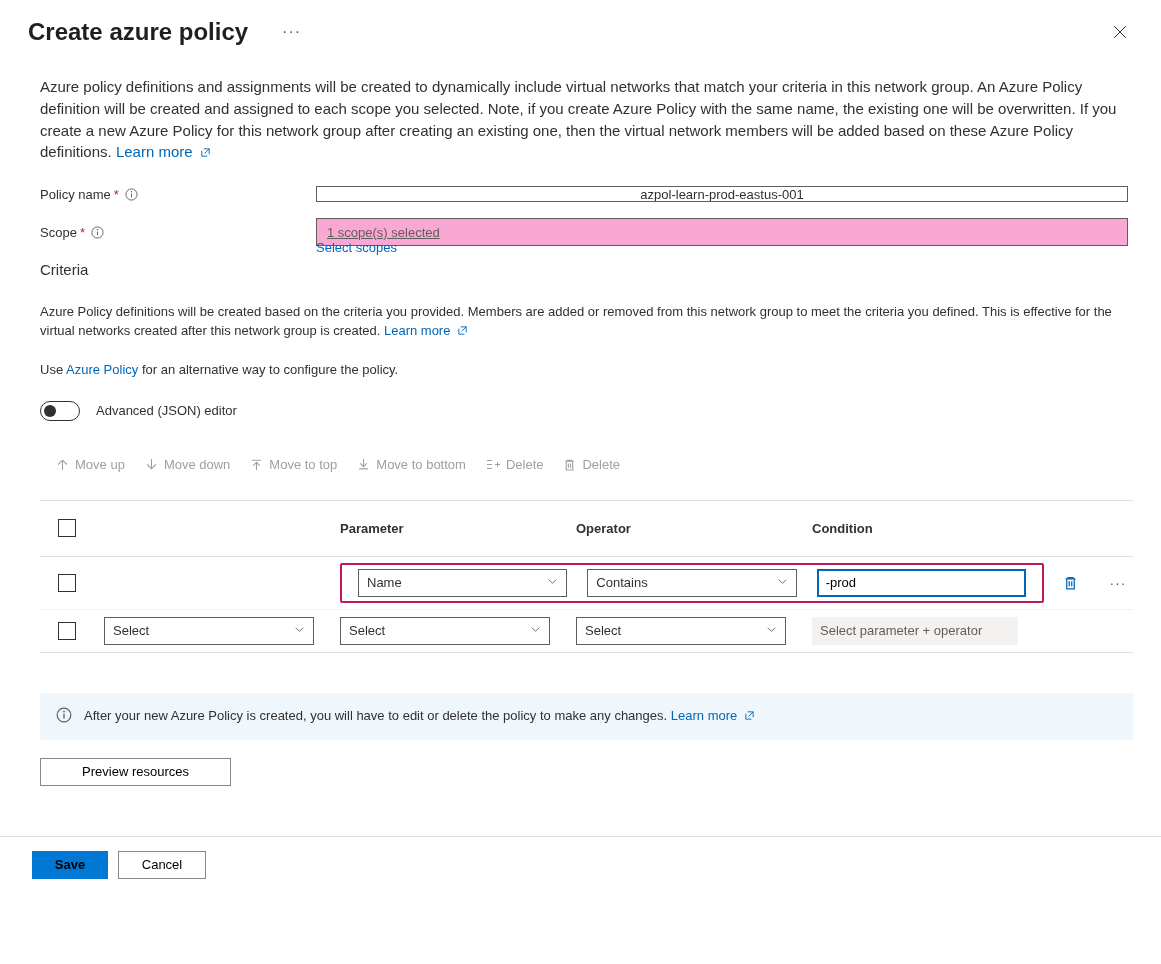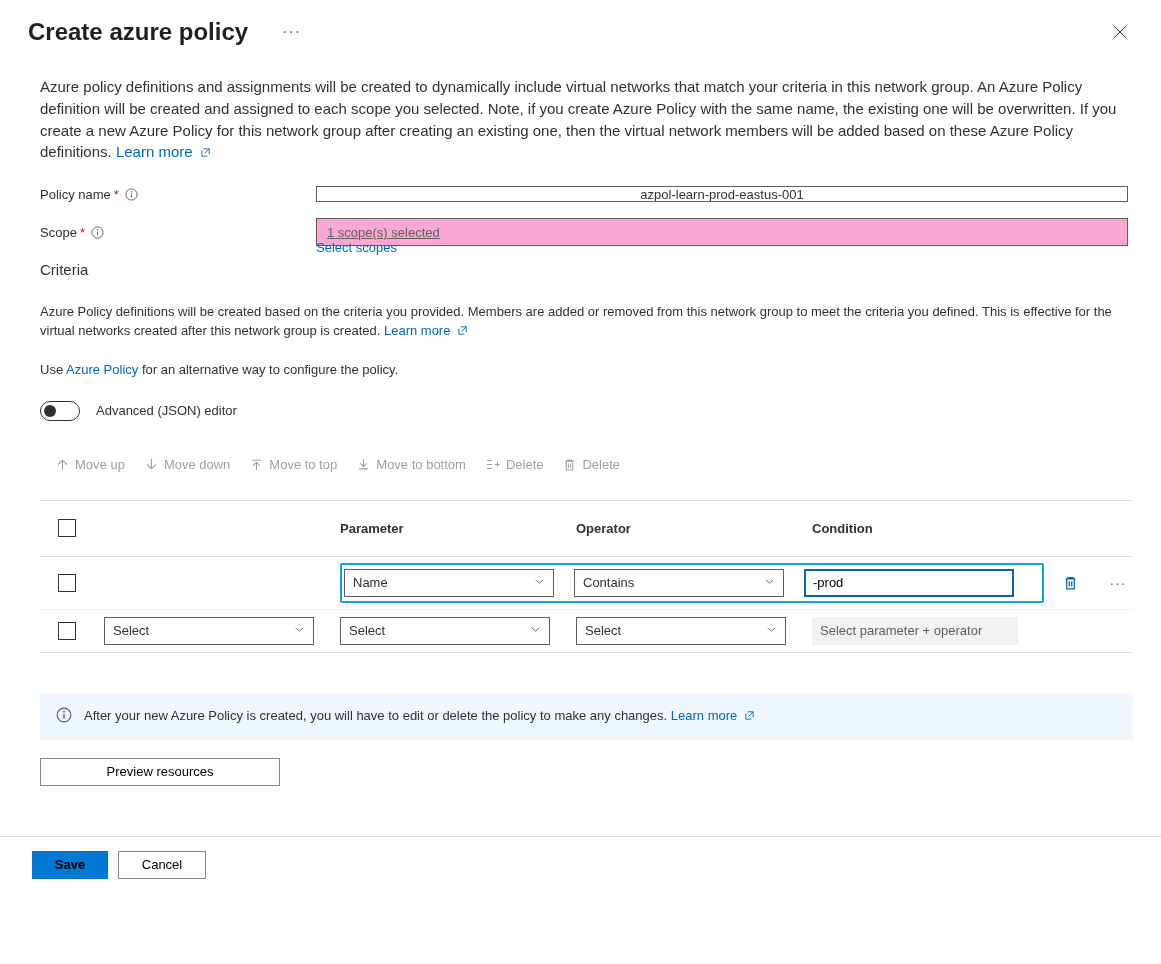--- a/index.html
+++ b/index.html
@@ -224,23 +224,23 @@
     padding: 0 7px;
   }
   .cond-placeholder {
     background: #f3f2f1;
     border: none;
     color: #605e5c;
     cursor: default;
     width: 206px;
   }
   .highlight-box {
-    border: 2px solid #0ea5e9;
+    border: 2px solid #be185d;
     border-radius: 2px;
-    padding: 4px 2px;
+    padding: 4px 16px;
     display: flex;
     gap: 20px;
     grid-column: 3 / 6;
     align-items: flex-end;
   }
   .row-action {
     color: #0067b8;
     cursor: pointer;
     display: flex;
     justify-content: center;
@@ -269,21 +269,21 @@
   }
   .btn {
     height: 28px;
     padding: 0 16px;
     border: 1px solid #8a8886;
     background: #fff;
     font-size: 13px;
     font-family: inherit;
     cursor: pointer;
   }
-  .btn-preview { width: 240px; }
+  .btn-preview { width: 191px; }
   .footer {
     border-top: 1px solid #e1dfdd;
     padding: 14px 32px;
     display: flex;
     gap: 10px;
     margin-top: 38px;
   }
   .btn-primary {
     background: #0078d4;
     border-color: #0078d4;

